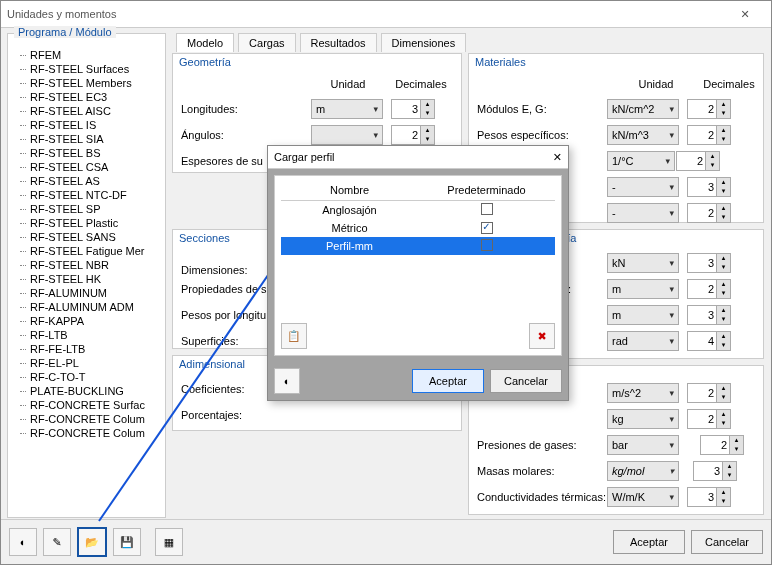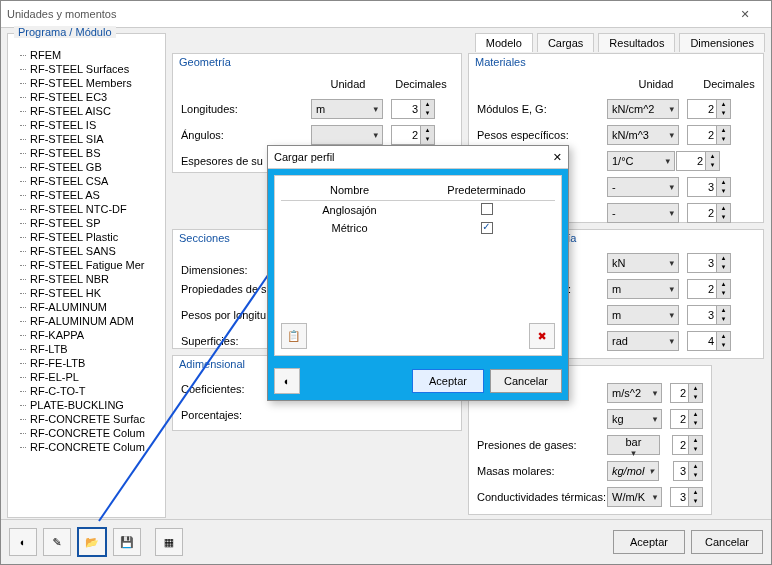--- a/index.html
+++ b/index.html
@@ -9,21 +9,21 @@
   .titlebar .close{width:40px;text-align:center;color:#555;}
   .body{display:flex;position:absolute;top:26px;left:4px;right:4px;bottom:44px;}
   .leftcol{width:163px;display:flex;flex-direction:column;}
   .groupbox{border:1px solid #ccc;background:#fff;position:relative;padding:10px 4px 4px 4px;box-sizing:border-box;}
   .groupbox>.gtitle{position:absolute;top:-8px;left:6px;background:#f0f0f0;padding:0 4px;color:#1453a3;font-size:11px;}
   .leftcol .groupbox{margin:6px 2px 2px 2px;flex:1;}
   .tree{height:100%;overflow:auto;border:0;padding-top:4px;}
   .tree-item{padding:1px 2px 1px 18px;white-space:nowrap;position:relative;}
   .tree-item::before{content:"";position:absolute;left:8px;top:50%;width:6px;border-top:1px dotted #888;}
   .rightcol{flex:1;position:relative;padding:4px 2px;}
-  .tabs{display:flex;gap:4px;margin:2px 0 0 6px;justify-content:flex-end;}
+  .tabs{display:flex;gap:4px;margin:2px 0 0 6px;}
   .tab{padding:3px 10px;border:1px solid #ccc;border-bottom:none;background:#f7f7f7;font-size:11px;}
   .tab.active{background:#fff;}
   .tabpane{position:absolute;top:26px;left:4px;right:4px;bottom:0;}
   .subgroup{position:absolute;border:1px solid #ccc;background:#fff;box-sizing:border-box;}
   .subgroup>.sgtitle{position:absolute;top:2px;left:6px;color:#1453a3;}
   .field-row{display:flex;align-items:center;height:26px;}
   .lbl{flex:0 0 auto;}
   .combo{height:20px;border:1px solid #aaa;background:#e8e8e8;display:flex;align-items:center;justify-content:space-between;padding:0 4px;box-sizing:border-box;}
   .combo .arr{font-size:9px;color:#333;}
   .spin{width:44px;height:20px;border:1px solid #aaa;background:#fff;display:flex;align-items:center;box-sizing:border-box;}
@@ -31,21 +31,21 @@
   .spin .btns{width:14px;display:flex;flex-direction:column;}
   .spin .btns div{height:9px;background:#e2e2e2;border-left:1px solid #aaa;font-size:7px;line-height:7px;text-align:center;}
   .colhdr{font-size:11px;color:#000;text-align:center;}
   
   .footer{position:absolute;left:0;right:0;bottom:0;height:44px;border-top:1px solid #ccc;display:flex;align-items:center;padding:0 8px;background:#f0f0f0;}
   .iconbtn{width:26px;height:26px;border:1px solid #bbb;background:#f6f6f6;margin-right:6px;display:flex;align-items:center;justify-content:center;}
   .iconbtn.hl{border:2px solid #1453a3;}
   .footer-spacer{flex:1;}
   .btn{height:24px;min-width:72px;border:1px solid #999;background:#efefef;padding:0 10px;font-size:11px;}
   
-  .dialog{position:absolute;width:300px;border:1px solid #888;background:#0ea5e9;box-shadow:3px 3px 8px rgba(0,0,0,0.25);z-index:20;}
+  .dialog{position:absolute;width:300px;border:1px solid #888;background:#a3a3a3;box-shadow:3px 3px 8px rgba(0,0,0,0.25);z-index:20;}
   .dialog .dtitle{height:22px;display:flex;align-items:center;justify-content:space-between;padding:0 6px;background:#fff;border-bottom:1px solid #ccc;}
   .dialog .dgroup{margin:6px;border:1px solid #ccc;background:#fff;}
   .dialog .dgroup .dgtitle{color:#1453a3;padding:4px 6px 0 6px;}
   .dialog .listhead{display:flex;border-bottom:1px solid #ccc;margin:4px 6px 0 6px;align-items:flex-end;}
   .dialog .listhead div{flex:1;text-align:center;padding:4px 0;}
   .dialog .listbody{margin:0 6px 6px 6px;height:110px;background:#fff;}
   .dialog .lrow{display:flex;height:18px;align-items:center;}
   .dialog .lrow>div{flex:1;text-align:center;}
   .dialog .lrow.sel{background:#1a73e8;color:#fff;}
   .chk{width:12px;height:12px;border:1px solid #666;display:inline-block;box-sizing:border-box;}
@@ -72,21 +72,20 @@
         <span class="gtitle">Programa / Módulo</span>
         <div class="tree" id="tree">
             <div class="tree-item">RFEM</div>
             <div class="tree-item">RF-STEEL Surfaces</div>
             <div class="tree-item">RF-STEEL Members</div>
             <div class="tree-item">RF-STEEL EC3</div>
             <div class="tree-item">RF-STEEL AISC</div>
             <div class="tree-item">RF-STEEL IS</div>
             <div class="tree-item">RF-STEEL SIA</div>
             <div class="tree-item">RF-STEEL BS</div>
-            <div class="tree-item">RF-STEEL GB</div>
             <div class="tree-item">RF-STEEL CSA</div>
             <div class="tree-item">RF-STEEL AS</div>
             <div class="tree-item">RF-STEEL NTC-DF</div>
             <div class="tree-item">RF-STEEL SP</div>
             <div class="tree-item">RF-STEEL Plastic</div>
             <div class="tree-item">RF-STEEL SANS</div>
             <div class="tree-item">RF-STEEL Fatigue Mer</div>
             <div class="tree-item">RF-STEEL NBR</div>
             <div class="tree-item">RF-STEEL HK</div>
             <div class="tree-item">RF-ALUMINUM</div>
@@ -319,21 +318,21 @@
                   <span>4</span>
                   <div class="btns">
                     <div>▴</div>
                     <div>▾</div>
                   </div>
                 </div>
               </div>
             </div>
         </div>
 
-        <div class="subgroup" style="left:296px;top:312px;width:244px;height:150px;">
+        <div class="subgroup" style="left:296px;top:312px;width:296px;height:150px;">
           <div id="oth-rows" style="position:absolute;top:14px;left:8px;right:8px;">
               <div class="field-row">
                 <div class="lbl" style="width: 130px;">d estándar:</div>
                 <div class="combo" style="width: 72px; margin-right: 8px;">
                   <span>m/s^2</span>
                   <span class="arr">▾</span>
                 </div>
                 <div class="spin">
                   <span>2</span>
                   <div class="btns">
@@ -351,21 +350,21 @@
                 <div class="spin">
                   <span>2</span>
                   <div class="btns">
                     <div>▴</div>
                     <div>▾</div>
                   </div>
                 </div>
               </div>
               <div class="field-row">
                 <div class="lbl" style="width: 130px;">Presiones de gases:</div>
-                <div class="combo" style="width: 72px; margin-right: 12px; flex-direction: column;">
+                <div class="combo" style="width: 72px; margin-right: 21px;">
                   <span>bar</span>
                   <span class="arr">▾</span>
                 </div>
                 <div class="spin">
                   <span>2</span>
                   <div class="btns">
                     <div>▴</div>
                     <div>▾</div>
                   </div>
                 </div>
@@ -437,20 +436,24 @@
       </div>
       <div class="listbody" id="dlg-rows">
           <div class="lrow">
             <div>Anglosajón</div>
             <div><span class="chk"></span></div>
           </div>
           <div class="lrow">
             <div>Métrico</div>
             <div><span class="chk checked"></span></div>
           </div>
+          <div class="lrow sel">
+            <div>Perfil-mm</div>
+            <div><span class="chk"></span></div>
+          </div>
         </div>
       <div style="display:flex;padding:6px;gap:6px;">
         <div class="smallicon">📋</div>
         <div style="flex:1"></div>
         <div class="smallicon" style="color:#c00;">✖</div>
       </div>
     </div>
     <div class="dbtns">
       <div class="smallicon">◐</div>
       <div class="spacer"></div>

